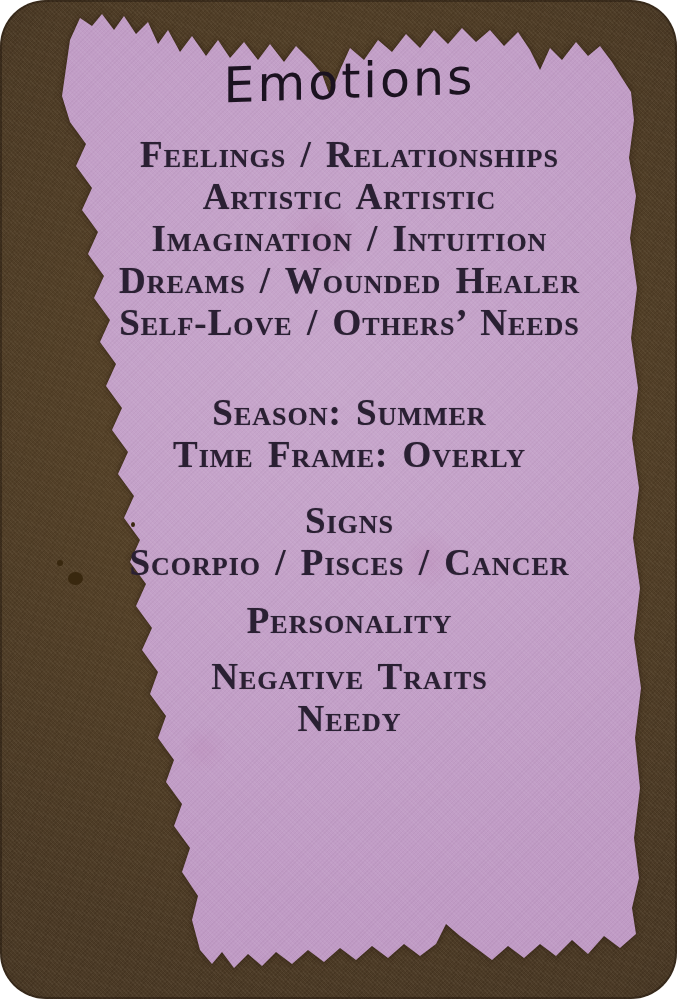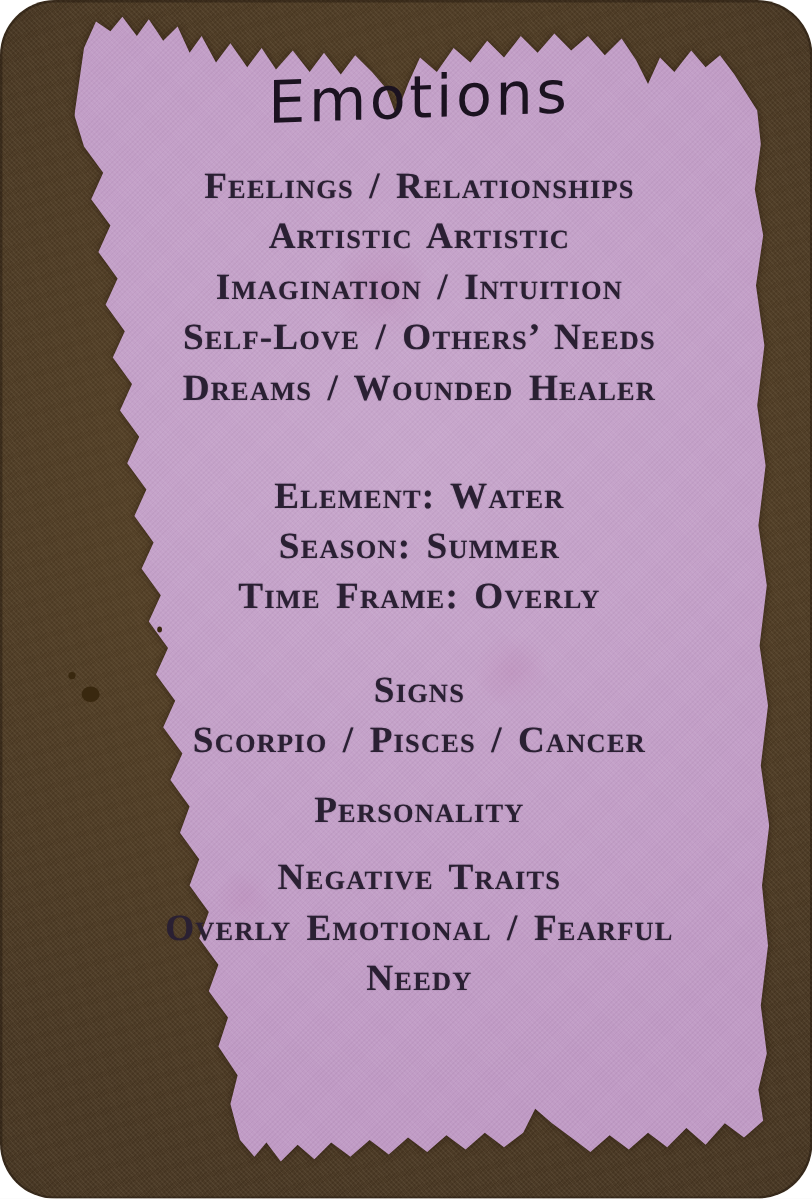--- a/index.html
+++ b/index.html
@@ -90,28 +90,28 @@
     font-size: 49px;
     line-height: 64px;
     font-weight: 400;
     letter-spacing: 3px;
     color: var(--title-ink, #1b1220);
     transform: rotate(-2deg) skewX(-2deg);
     margin-bottom: 20px;
   }
   .section + .section { margin-top: 44px; }
   .sections .section:nth-child(2) { margin-top: 48px; }
-  .sections .section:nth-child(3) { margin-top: 36px; }
+  .sections .section:nth-child(3) { margin-top: 24px; }
   .sections .section:nth-child(4) { margin-top: 16px; }
   .sections .section:nth-child(5) { margin-top: 14px; }
   .line {
     font-family: "Liberation Serif", serif;
     font-variant: small-caps;
     font-weight: 700;
-    font-size: 31px;
+    font-size: 37px;
     line-height: 42px;
     letter-spacing: 1px;
     word-spacing: 4px;
     color: var(--text-ink, #2a2033);
     text-shadow: 0 0 1px rgba(42,32,51,0.45);
   }
 </style>
 </head>
 <body>
 
@@ -123,35 +123,33 @@
   <div class="speck s1"></div>
   <div class="speck s2"></div>
   <div class="speck s3"></div>
   <div class="content">
     <div class="title">Emotions</div>
     <div class="sections">
         <div class="section">
           <div class="line">Feelings / Relationships</div>
           <div class="line">Artistic Artistic</div>
           <div class="line">Imagination / Intuition</div>
+          <div class="line">Dreams / Wounded Healer</div>
           <div class="line">Self-Love / Others’ Needs</div>
-          <div class="line">Dreams / Wounded Healer</div>
         </div>
         <div class="section">
-          <div class="line">Element: Water</div>
           <div class="line">Season: Summer</div>
           <div class="line">Time Frame: Overly</div>
         </div>
         <div class="section">
           <div class="line">Signs</div>
           <div class="line">Scorpio / Pisces / Cancer</div>
         </div>
         <div class="section">
           <div class="line">Personality</div>
         </div>
         <div class="section">
           <div class="line">Negative Traits</div>
-          <div class="line">Overly Emotional / Fearful</div>
           <div class="line">Needy</div>
         </div>
       </div>
   </div>
 </div>
 
 </body></html>

